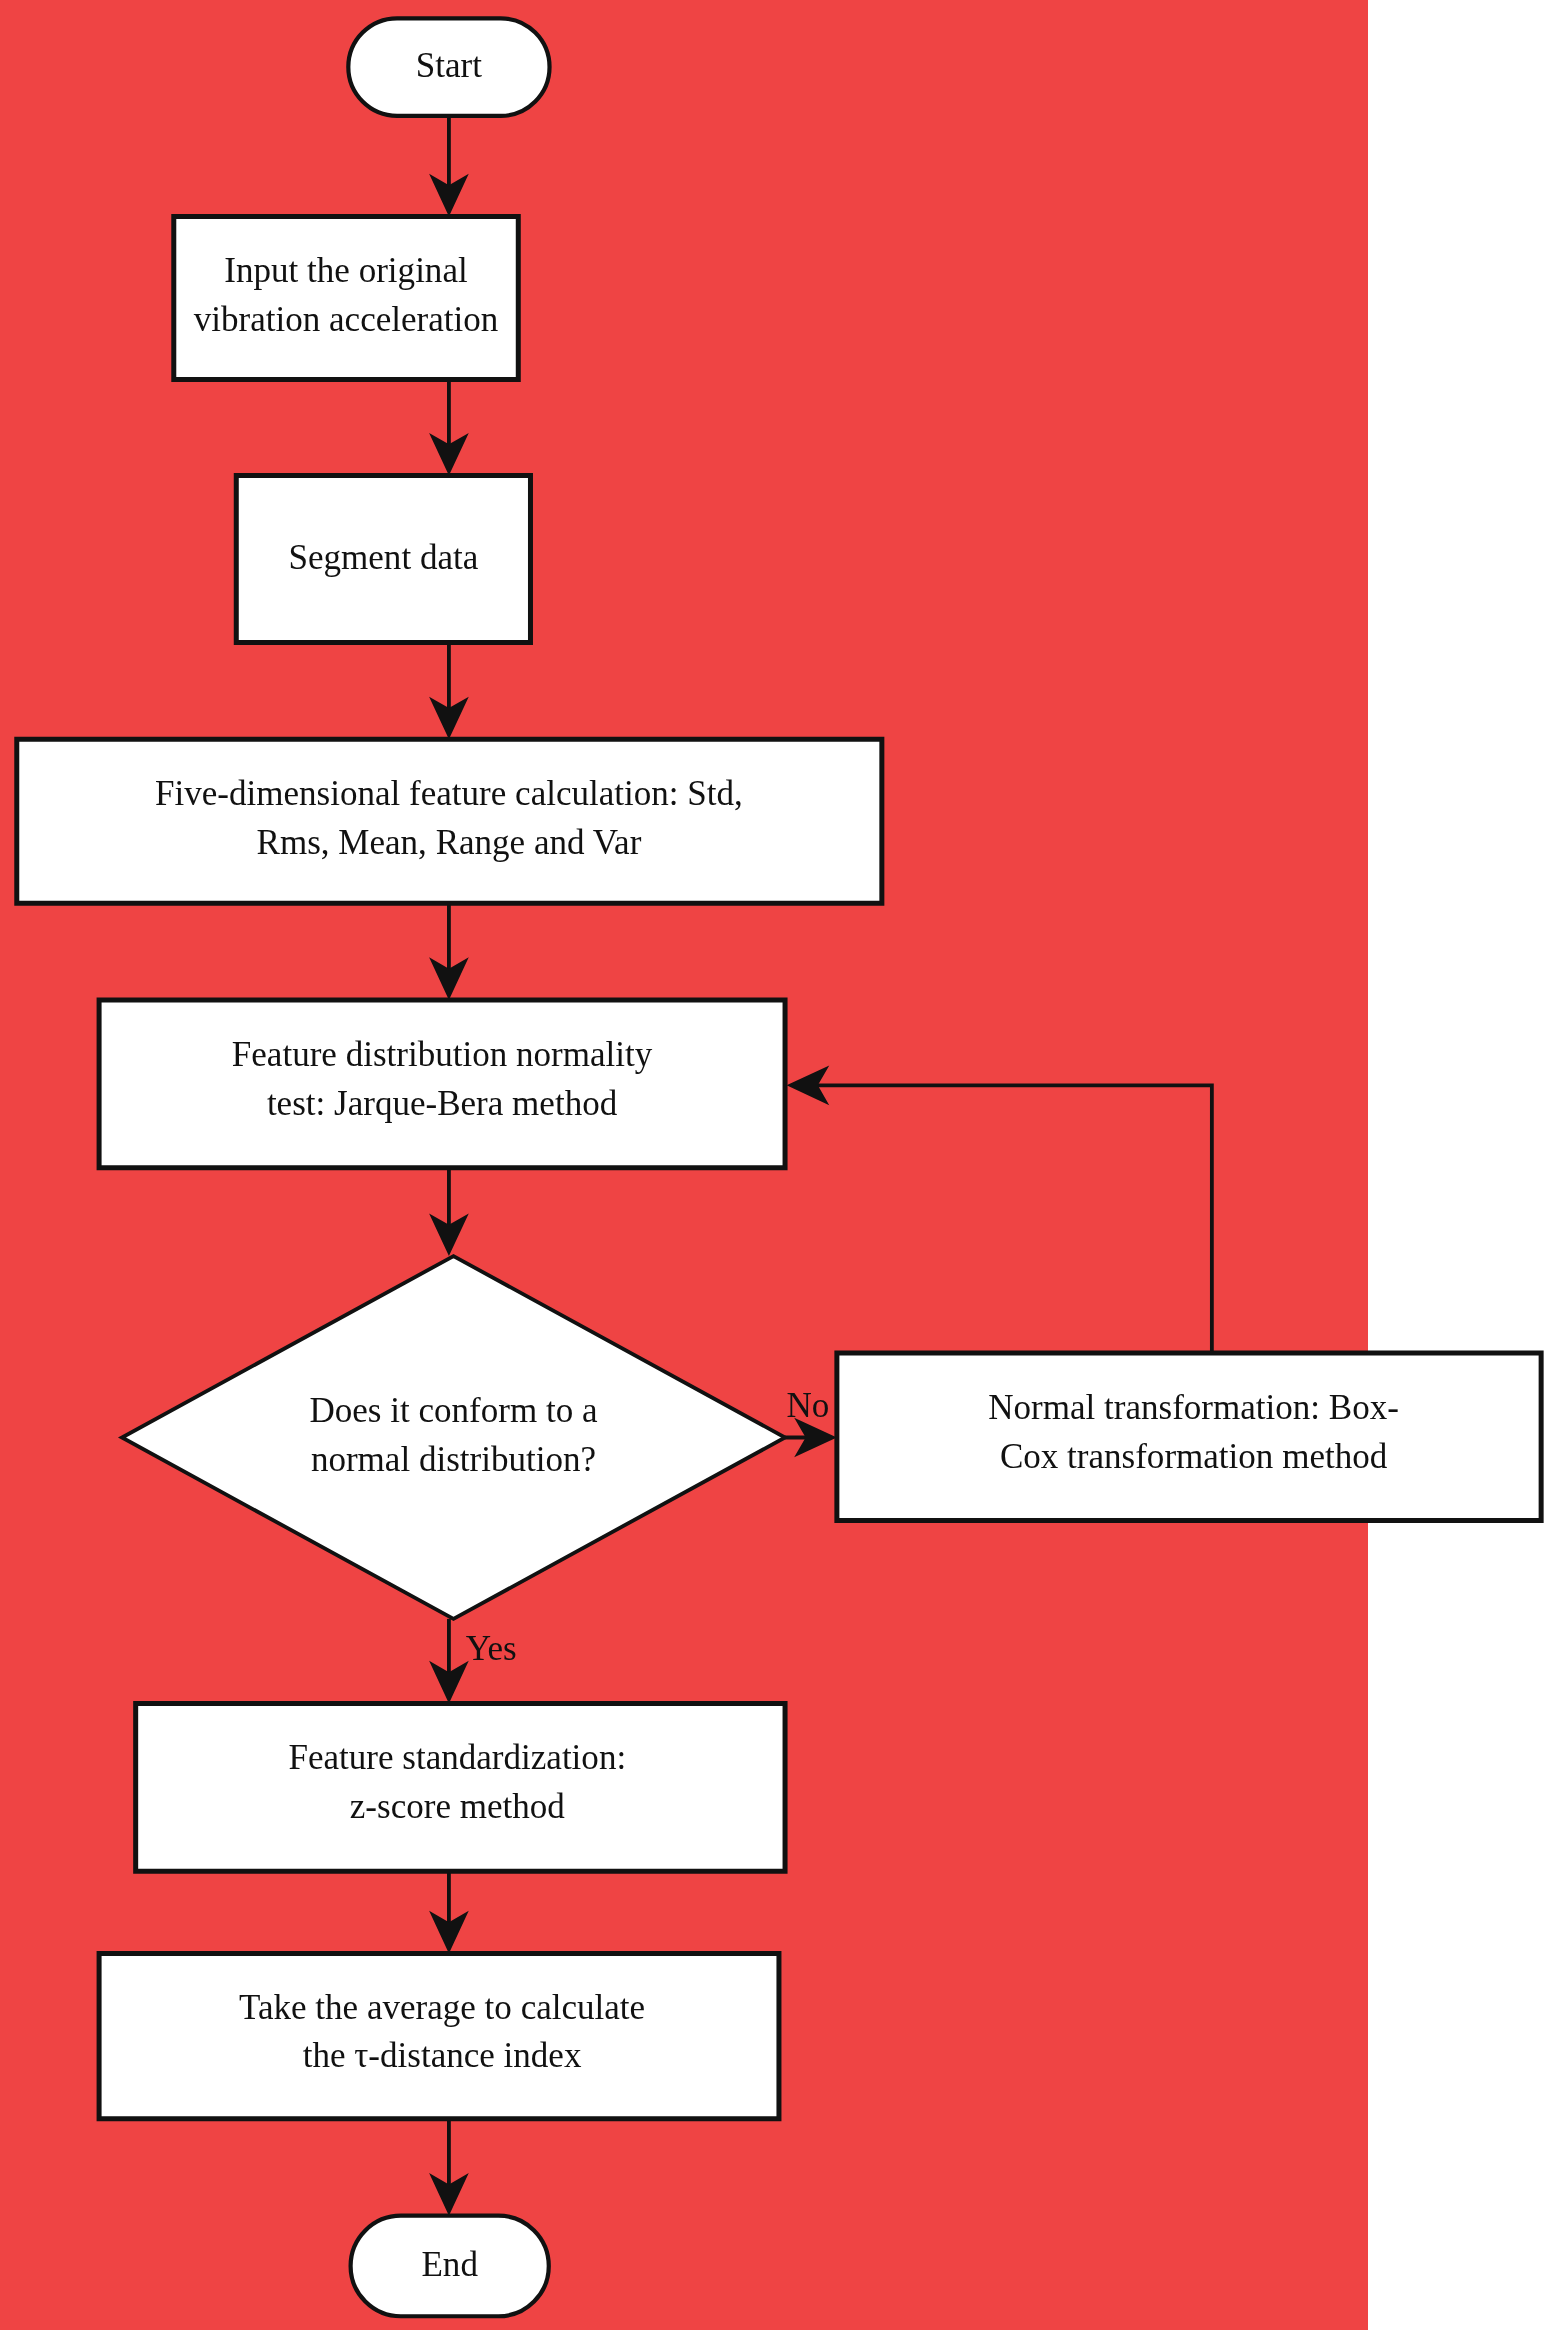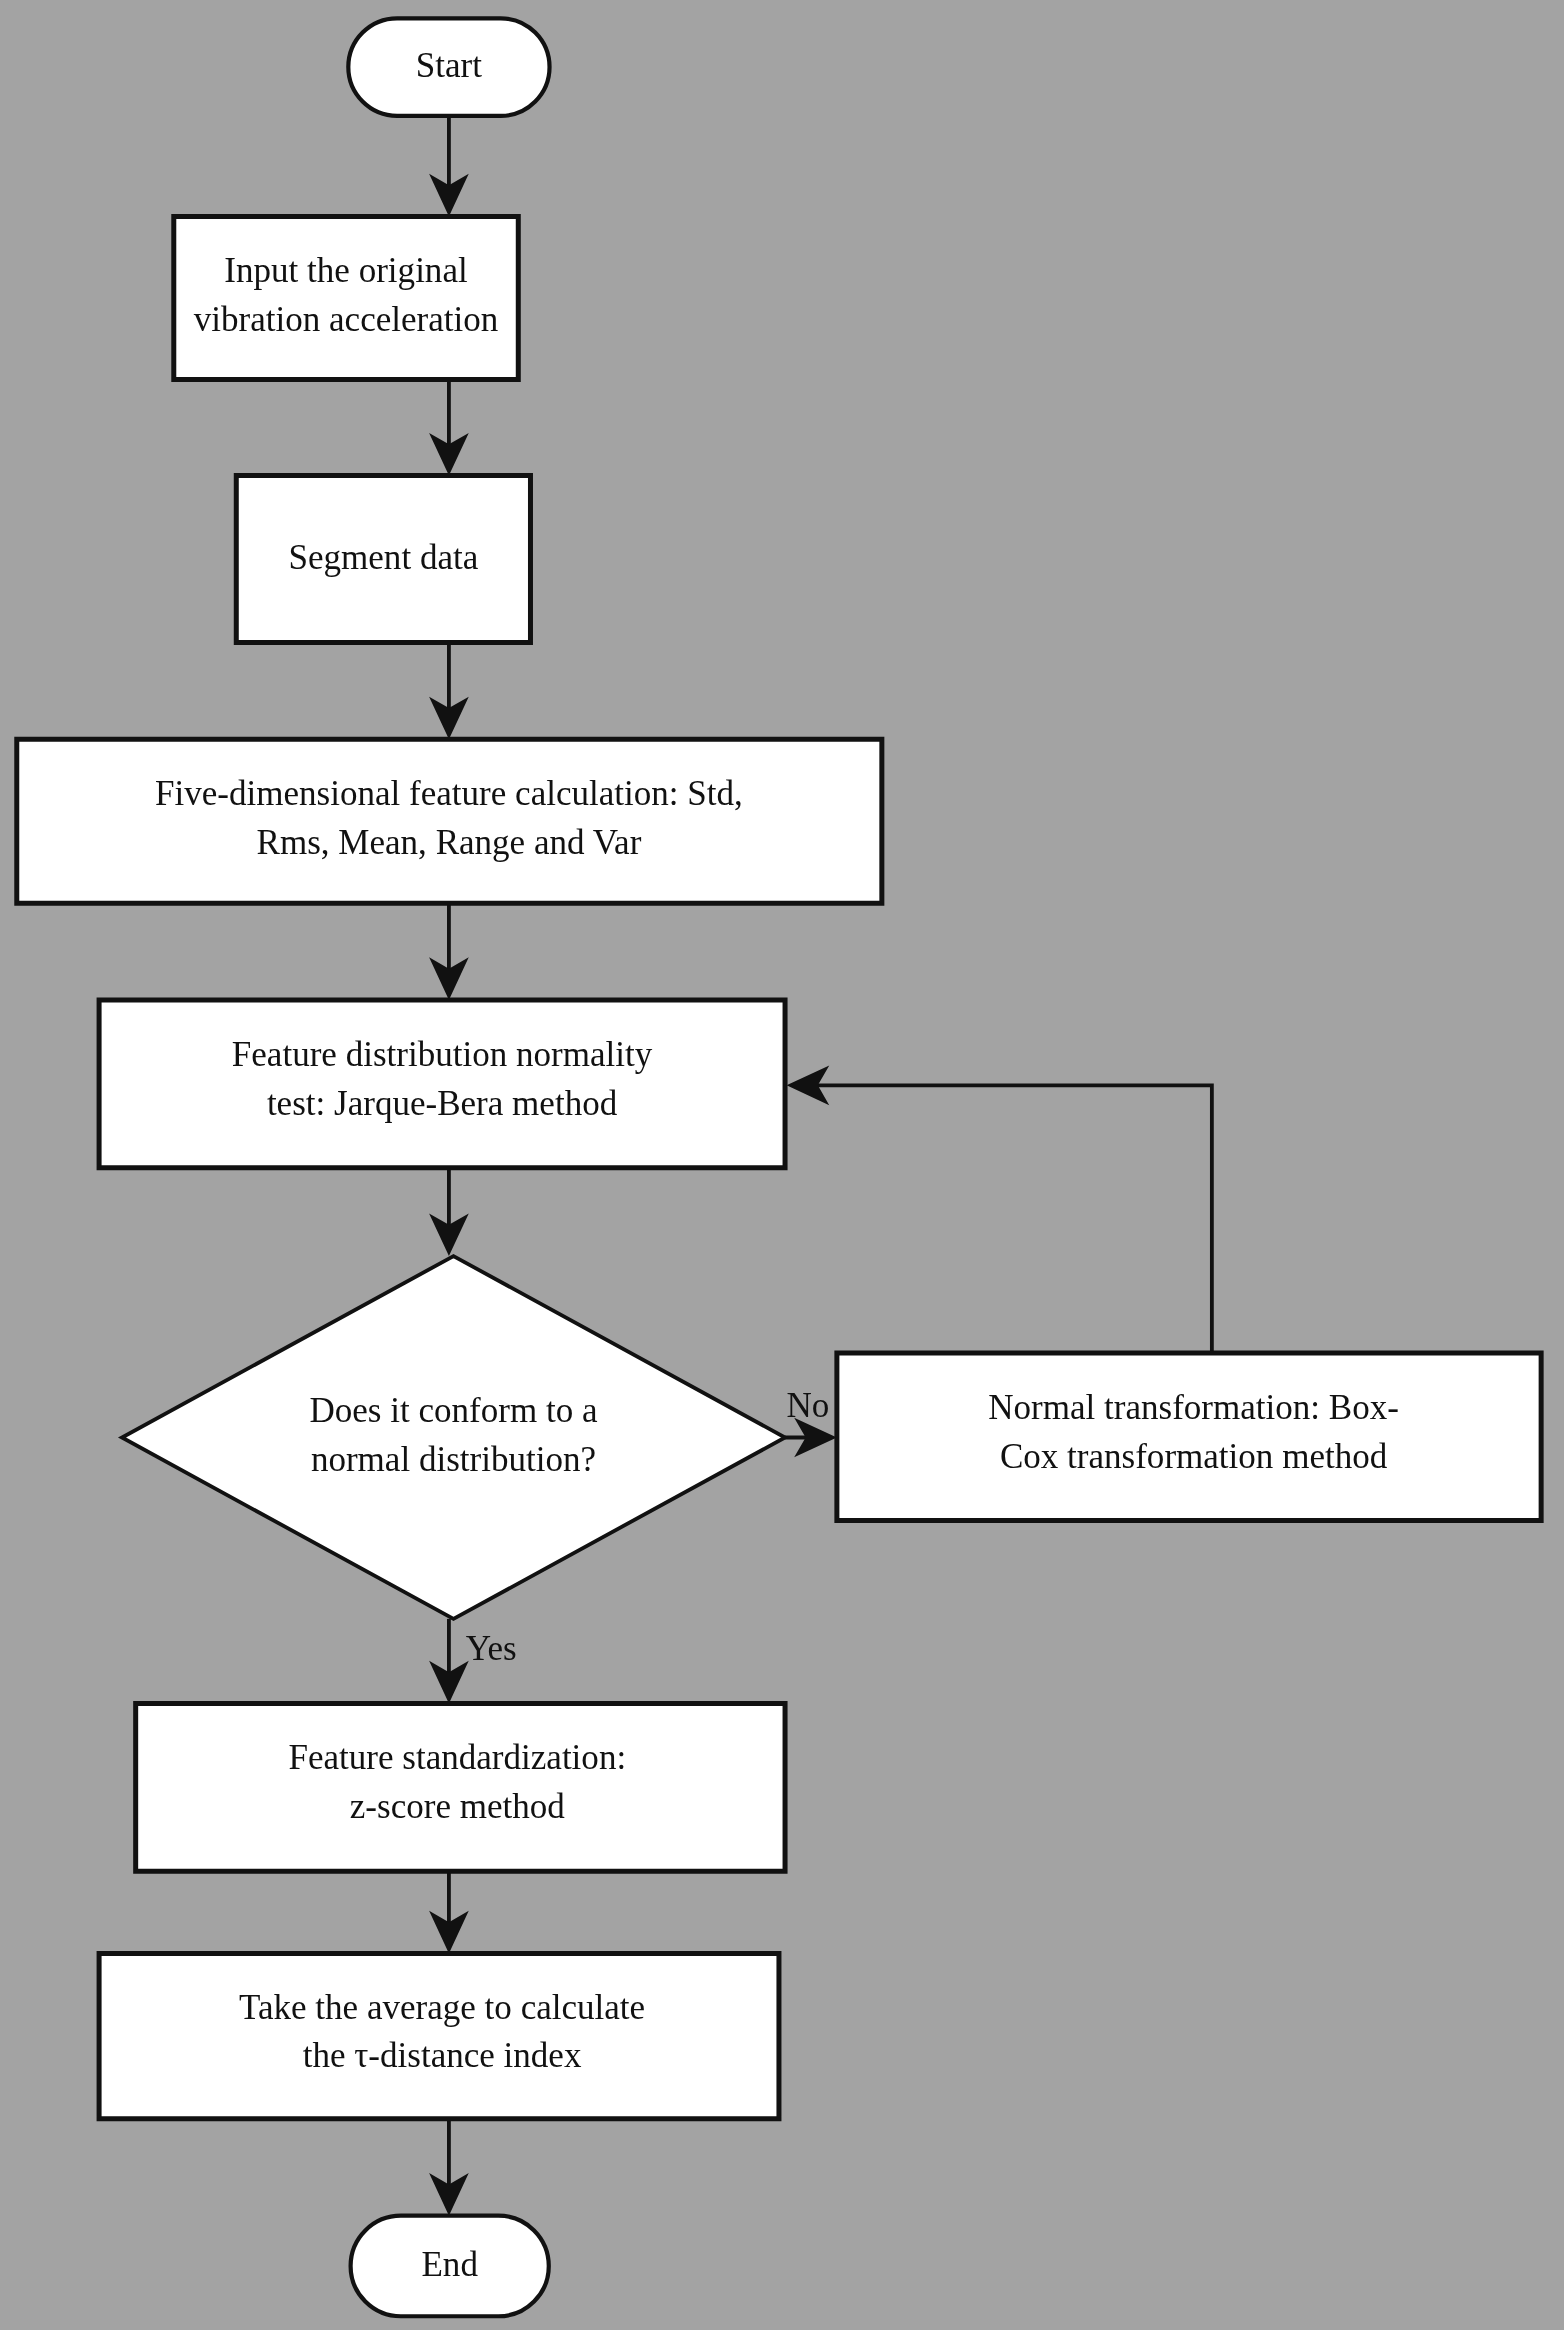--- a/index.html
+++ b/index.html
@@ -9,23 +9,23 @@
     background: #ffffff;
   }
   body {
     width: 1564px;
     height: 2330px;
     overflow: hidden;
     font-family: "Liberation Serif", "DejaVu Serif", serif;
   }
   #flow-root {
     position: relative;
-    width: 1564px;
+    width: 1368px;
     height: 2330px;
-    background: #a3a3a3;
+    background: #ef4444;
   }
   svg.flow-canvas {
     position: absolute;
     top: 0;
     left: 0;
     width: 1564px;
     height: 2330px;
     display: block;
   }
   .node-shape {

